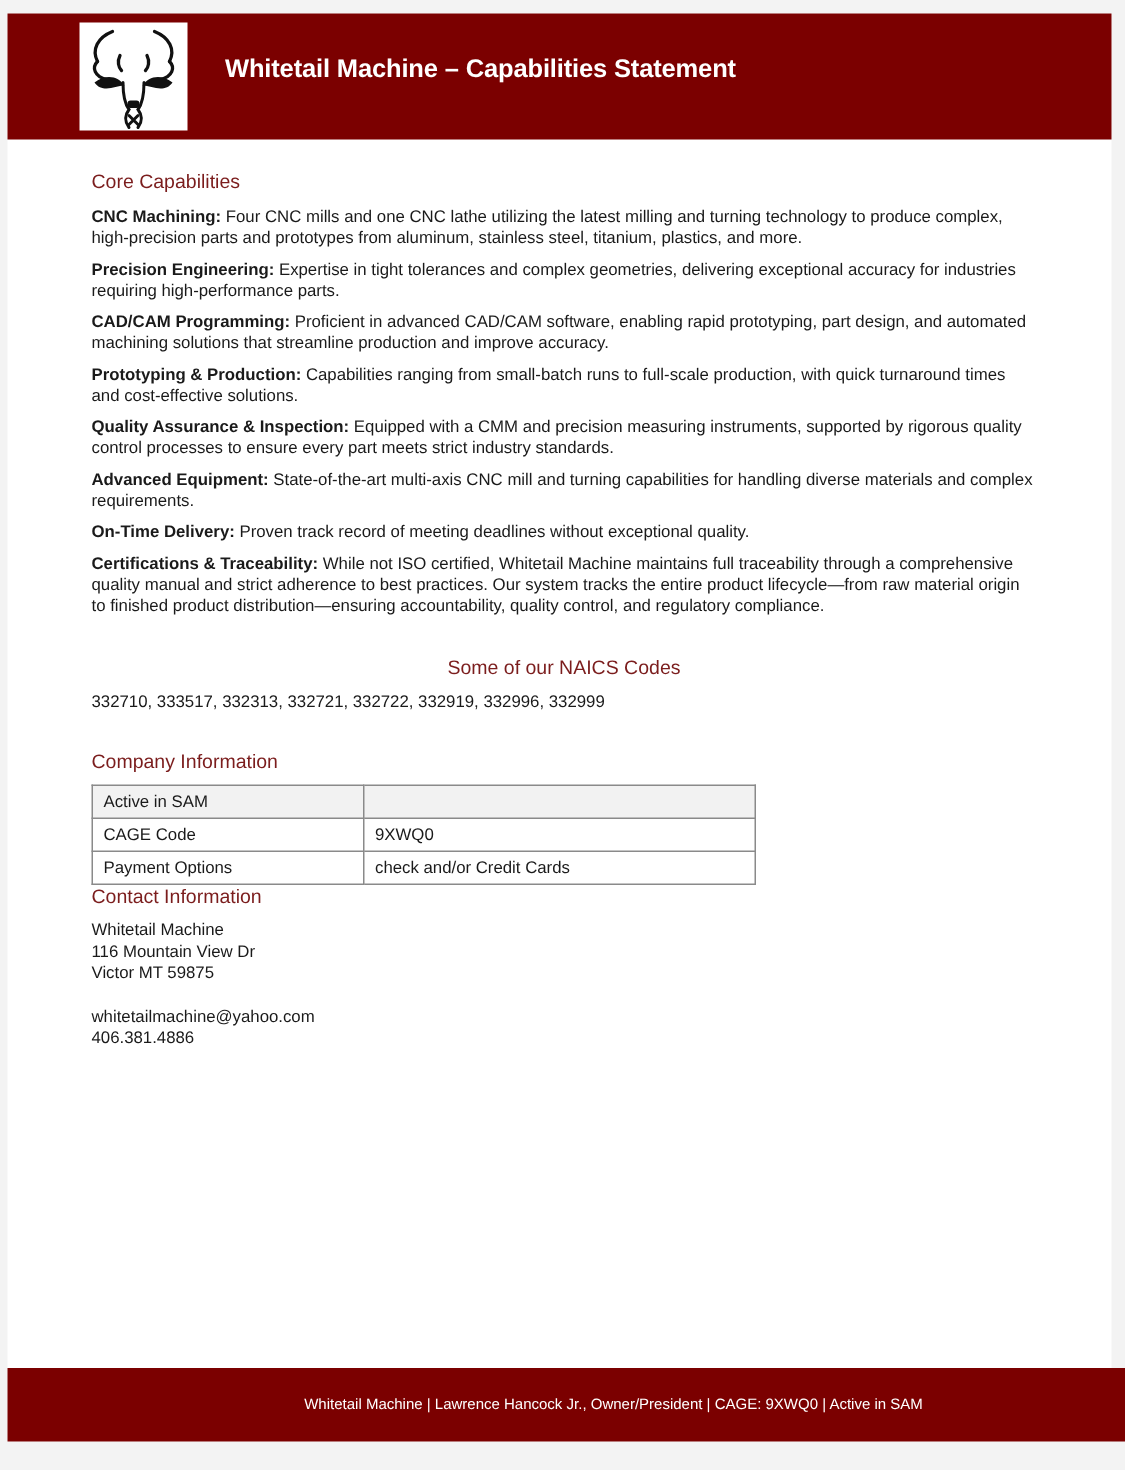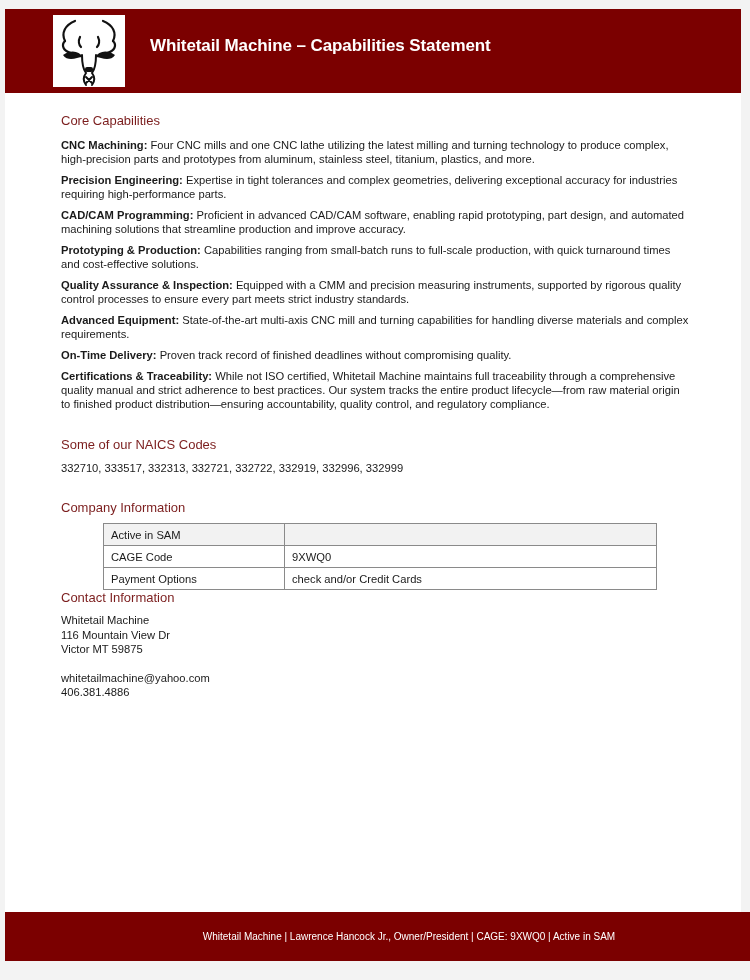--- a/index.html
+++ b/index.html
@@ -50,22 +50,21 @@
     line-height: 14px;
     margin: 0 0 7px 0;
   }
   .cap b { font-weight: bold; }
   .naics {
     font-size: 11.2px;
     margin: 0;
   }
   .info-table {
     border-collapse: collapse;
-    margin-left: 42px;
-    width: 554px;
+    width: 443px;
     font-size: 11.2px;
   }
   .info-table td {
     border: 1px solid #8a8a8a;
     padding: 0 7px;
     height: 21px;
   }
   .info-table td.key { width: 166px; }
   .info-table tr.shaded td { background: #f2f2f2; }
   .contact { font-size: 11.2px; line-height: 14.5px; }
@@ -114,24 +113,24 @@
   <div class="content">
 
     <h2 class="section-heading">Core Capabilities</h2>
 
     <p class="cap"><b>CNC Machining:</b><span> Four CNC mills and one CNC lathe utilizing the latest milling and turning technology to produce complex, high-precision parts and prototypes from aluminum, stainless steel, titanium, plastics, and more.</span></p>
     <p class="cap"><b>Precision Engineering:</b><span> Expertise in tight tolerances and complex geometries, delivering exceptional accuracy for industries requiring high-performance parts.</span></p>
     <p class="cap"><b>CAD/CAM Programming:</b><span> Proficient in advanced CAD/CAM software, enabling rapid prototyping, part design, and automated machining solutions that streamline production and improve accuracy.</span></p>
     <p class="cap"><b>Prototyping &amp; Production:</b><span> Capabilities ranging from small-batch runs to full-scale production, with quick turnaround times and cost-effective solutions.</span></p>
     <p class="cap"><b>Quality Assurance &amp; Inspection:</b><span> Equipped with a CMM and precision measuring instruments, supported by rigorous quality control processes to ensure every part meets strict industry standards.</span></p>
     <p class="cap"><b>Advanced Equipment:</b><span> State-of-the-art multi-axis CNC mill and turning capabilities for handling diverse materials and complex requirements.</span></p>
-    <p class="cap"><b>On-Time Delivery:</b><span> Proven track record of finished deadlines without compromising quality.</span></p>
+    <p class="cap"><b>On-Time Delivery:</b><span> Proven track record of meeting deadlines without exceptional quality.</span></p>
     <p class="cap"><b>Certifications &amp; Traceability:</b><span> While not ISO certified, Whitetail Machine maintains full traceability through a comprehensive quality manual and strict adherence to best practices. Our system tracks the entire product lifecycle—from raw material origin to finished product distribution—ensuring accountability, quality control, and regulatory compliance.</span></p>
 
-    <h2 class="section-heading" style="margin-top:26px;">Some of our NAICS Codes</h2>
+    <h2 class="section-heading" style="margin-top:26px;text-align:center;">Some of our NAICS Codes</h2>
     <p class="naics">332710, 333517, 332313, 332721, 332722, 332919, 332996, 332999</p>
 
     <h2 class="section-heading" style="margin-top:26px; margin-bottom:8px;">Company Information</h2>
     <table class="info-table">
       <tbody>
           <tr class="shaded">
         <td class="key">Active in SAM</td>
         <td></td>
       </tr>
       <tr>

